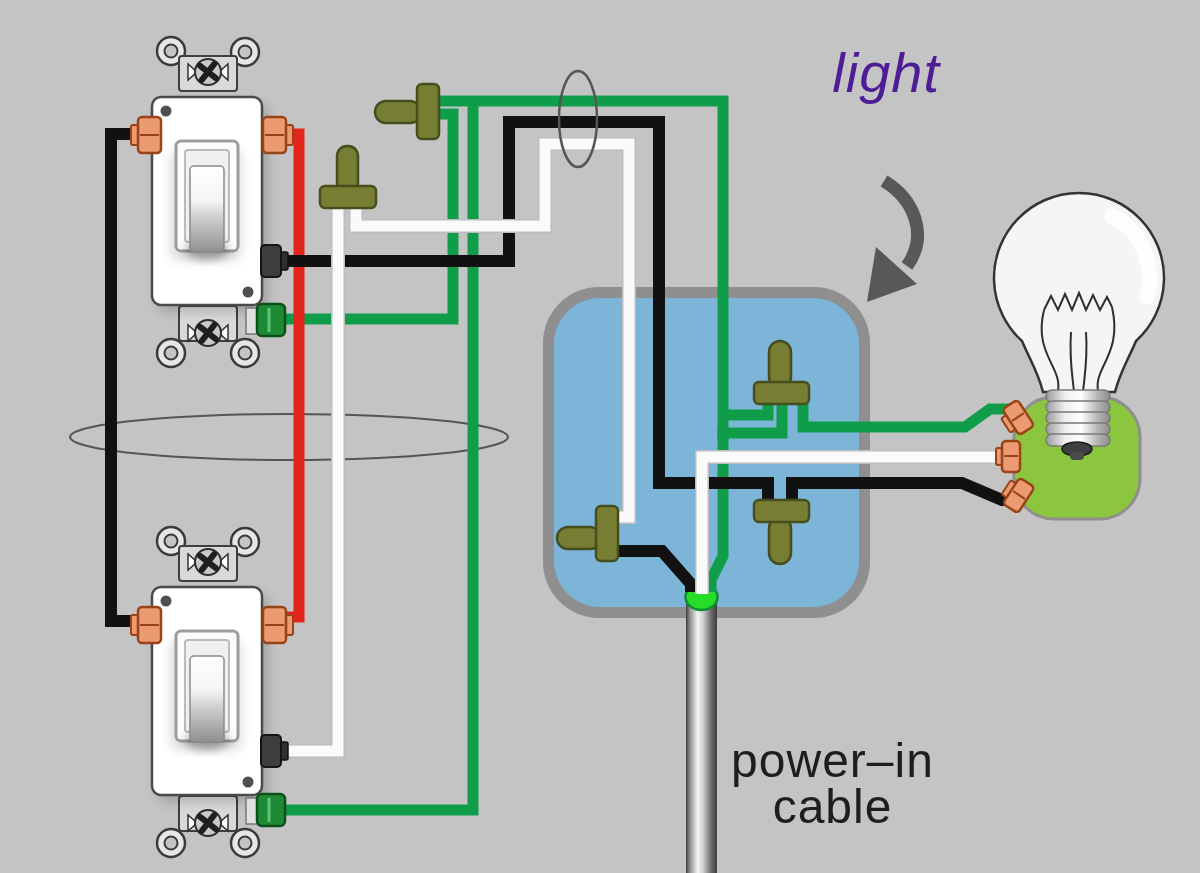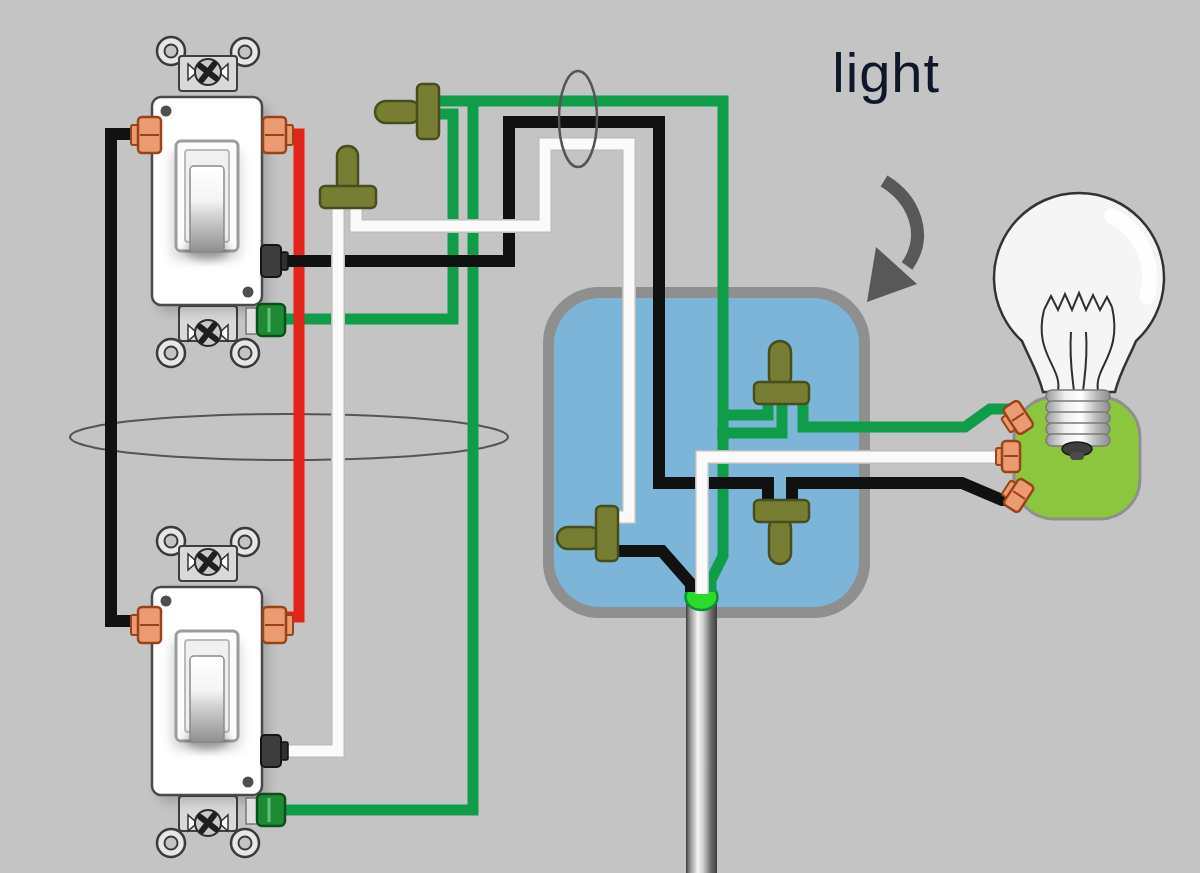--- a/index.html
+++ b/index.html
@@ -200,16 +200,20 @@
       <line x1="1012" y1="495" x2="1026" y2="495" stroke-width="2" stroke="#9a4218"></line>
     </g>
   </g>
 
   <g>
     <path d="M 884 181 C 914 199 929 235 907 266" fill="none" stroke-width="13" stroke="#585858"></path>
     <polygon points="867,302 876,247 917,284" fill="#585858"></polygon>
   </g>
 </svg>
 
-<div id="label-lightbox" class="diagram-label" style="color: #0f172a;">
+<div id="label-lightbox" class="diagram-label" style="color: #4c1d95; font-style: italic;">
   <div>light</div>
 </div>
+<div id="label-power" class="diagram-label" style="color: rgb(30, 30, 30);">
+  <div>power–in</div>
+  <div>cable</div>
 </div>
+</div>
 
 </body></html>

